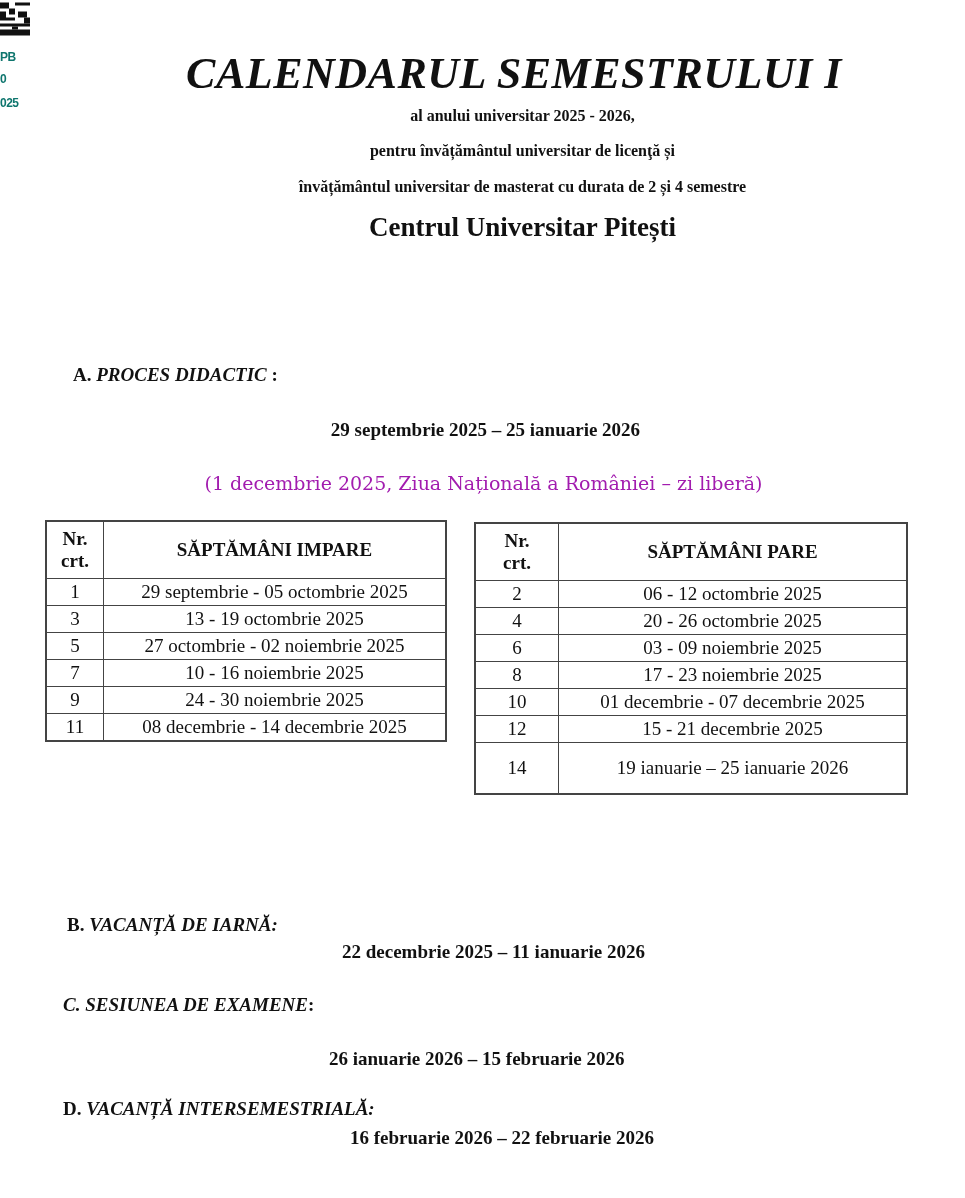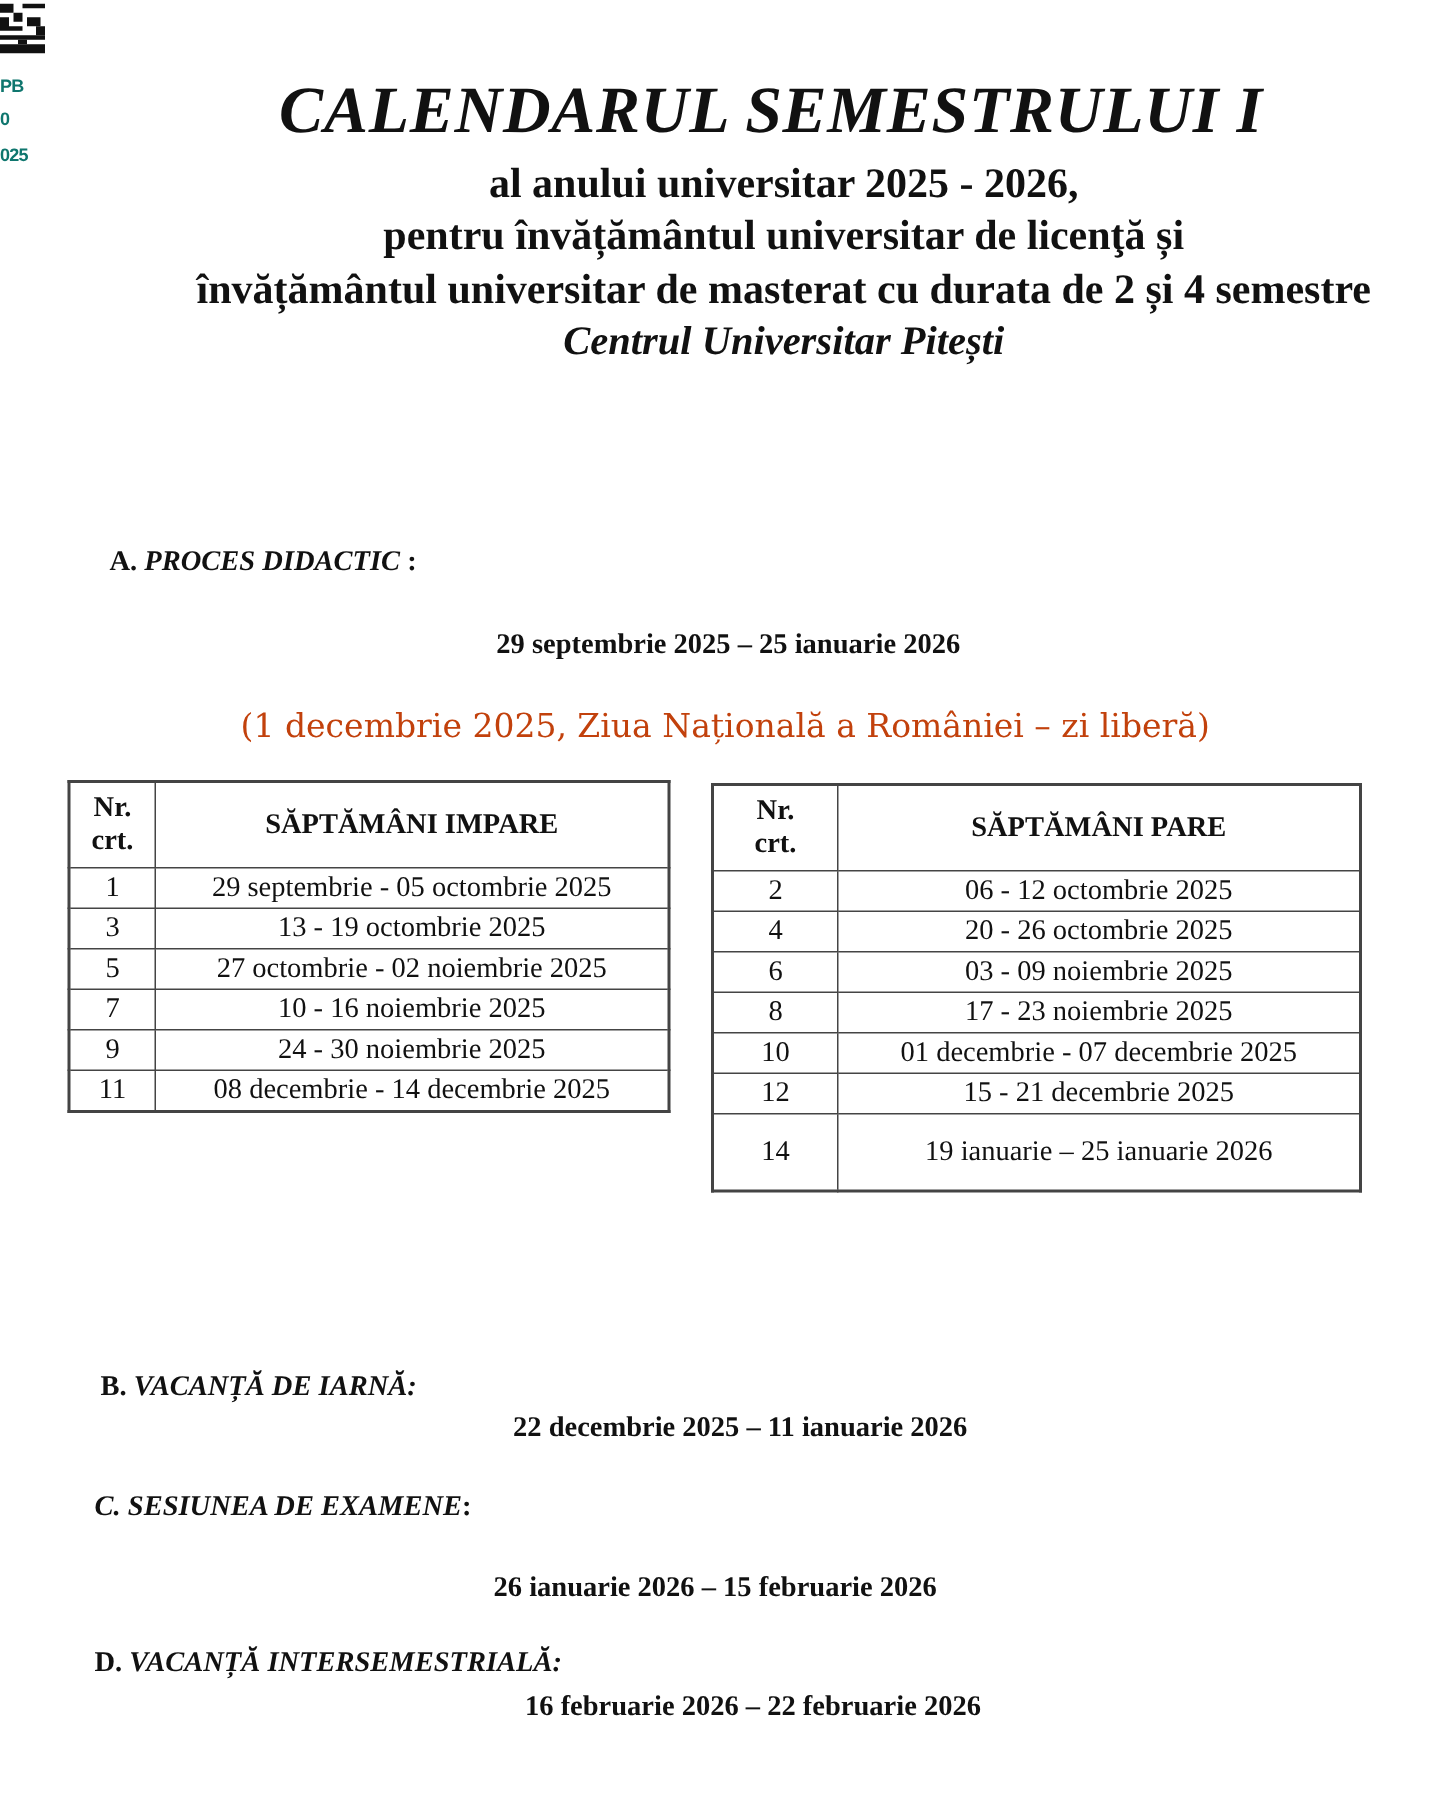--- a/index.html
+++ b/index.html
@@ -2,26 +2,26 @@
 <html><head>
 <meta charset="utf-8">
 <style>
   html, body { margin:0; padding:0; }
   body { width:965px; height:1198px; background:#ffffff; position:relative; overflow:hidden;
          font-family:"Liberation Serif", serif; color:#111; }
   .abs { position:absolute; }
   .qr { left:0; top:2px; width:30px; height:34px; }
   .sidecode { left:0; font-family:"Liberation Sans", sans-serif; font-weight:bold; font-size:12px; color:#0f766e; letter-spacing:-0.5px; }
   .title { left:0; width:952px; top:48px; text-align:center; font-size:44px; font-weight:bold; font-style:italic; padding-left:76px; box-sizing:border-box; letter-spacing:0.5px; }
-  .sub { left:0; width:965px; text-align:center; font-weight:bold; font-size:28px; padding-left:80px; box-sizing:border-box; }
+  .sub { left:0; width:965px; text-align:center; font-weight:bold; font-size:16px; padding-left:80px; box-sizing:border-box; }
   .sub2 { font-size:27px; }
   .section-label { font-weight:bold; font-size:19px; }
   .section-label i { font-style:italic; }
   .range { font-weight:bold; font-size:19px; }
-  .note { font-family:"DejaVu Serif", serif; font-size:22px; color:#c2410c; }
+  .note { font-family:"DejaVu Serif", serif; font-size:19px; color:#a21caf; }
   table.cal { position:absolute; border-collapse:collapse; font-size:19px; border:2px solid #444; }
   table.cal td, table.cal th { border:1.5px solid #444; text-align:center; padding:0; }
   table.cal th { font-weight:bold; font-size:19px; line-height:22px; }
   table.cal tr.r td { height:26px; line-height:26px; }
   table.cal tr.last td { height:50px; }
 </style>
 </head>
 <body>
 
 <svg class="abs qr" viewBox="0 0 10 11">
@@ -38,21 +38,21 @@
   <rect x="4" y="8" width="2" height="1" fill="#111"></rect>
 </svg>
 <div class="abs sidecode" style="top:50px;">PB</div>
 <div class="abs sidecode" style="top:72px;">0</div>
 <div class="abs sidecode" style="top:96px;">025</div>
 
 <div class="abs title">CALENDARUL SEMESTRULUI I</div>
 <div class="abs sub" style="top:107px;">al anului universitar 2025 - 2026,</div>
 <div class="abs sub" style="top:142px;">pentru învățământul universitar de licenţă și</div>
 <div class="abs sub" style="top:178px;">învățământul universitar de masterat cu durata de 2 și 4 semestre</div>
-<div class="abs sub sub2" style="top:212px;font-style:italic;">Centrul Universitar Pitești</div>
+<div class="abs sub sub2" style="top:212px;">Centrul Universitar Pitești</div>
 
 <div class="abs section-label" style="left:73px; top:364px;">
   <span>A.</span>
   <i>PROCES DIDACTIC</i><span> :</span>
 </div>
 <div class="abs range" style="left:0; width:941px; text-align:center; top:419px; padding-left:30px; box-sizing:border-box;">29 septembrie 2025 – 25 ianuarie 2026</div>
 <div class="abs note" style="left:0; width:965px; text-align:center; top:472px; padding-left:2px; box-sizing:border-box;">(1 decembrie 2025, Ziua Națională a României – zi liberă)</div>
 
 <table class="cal" style="left:45px; top:520px; width:402px;">
   <tbody>

